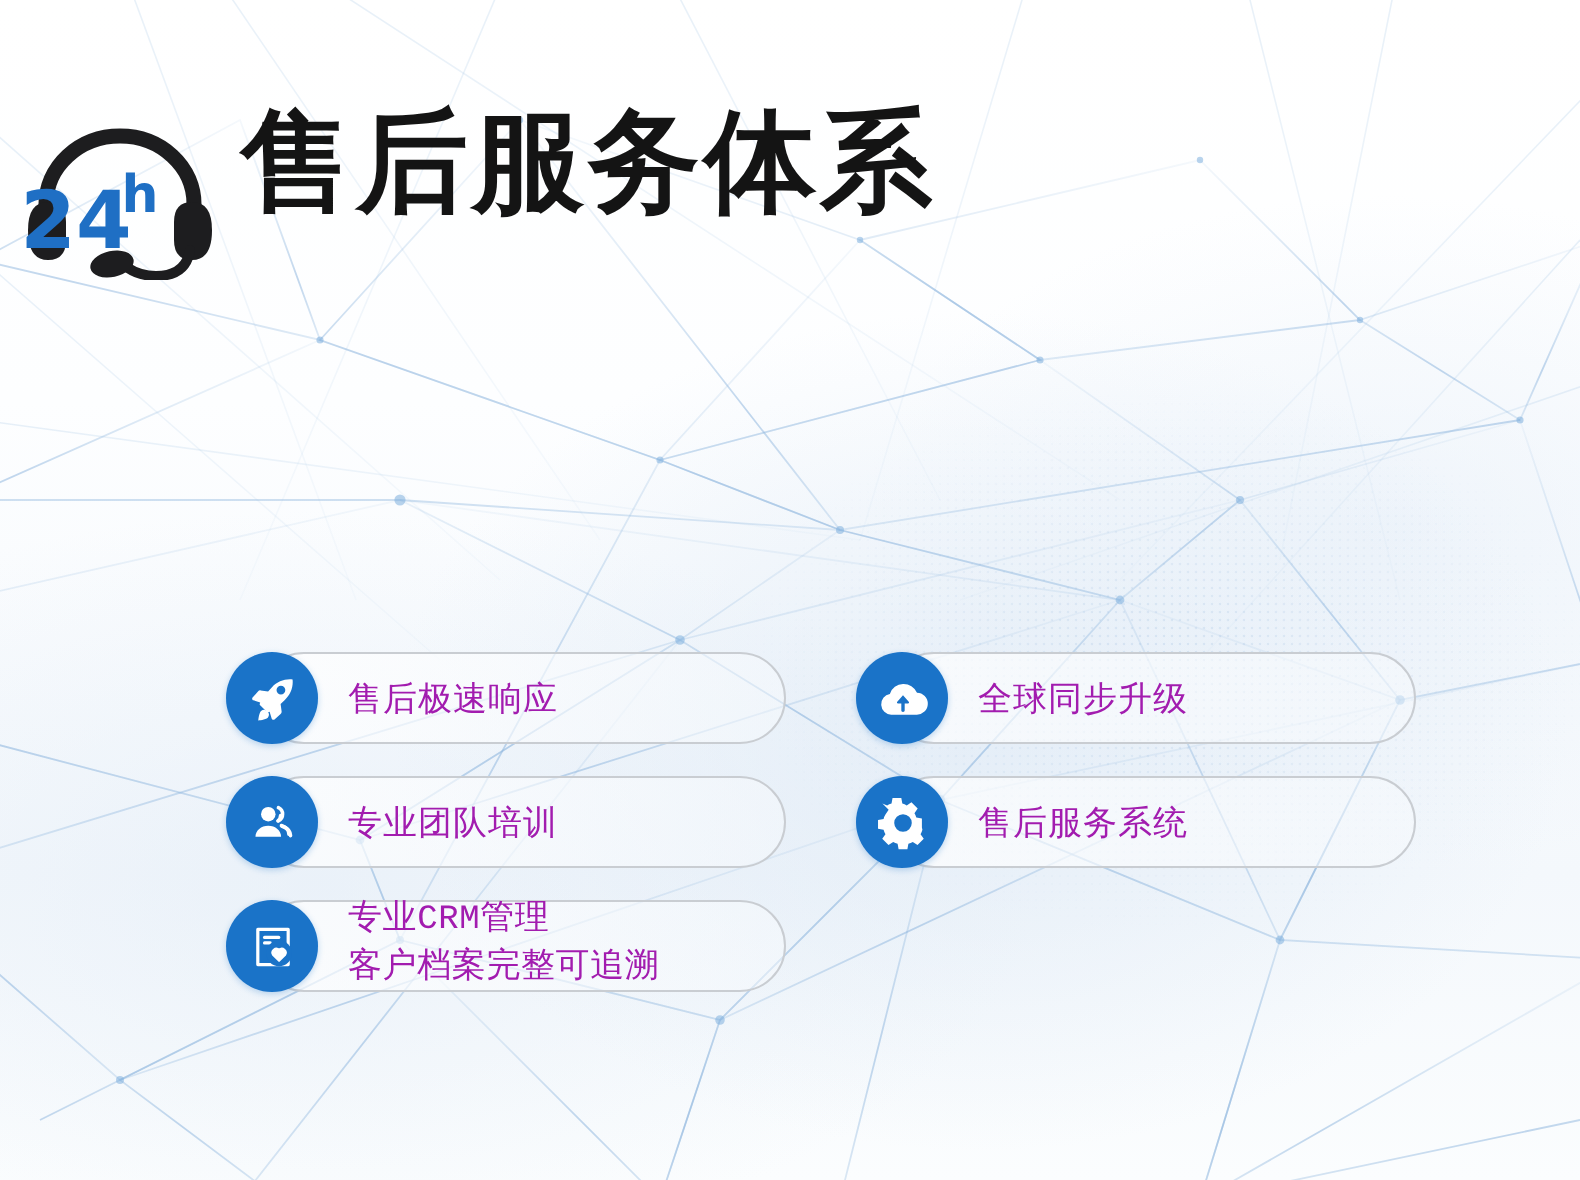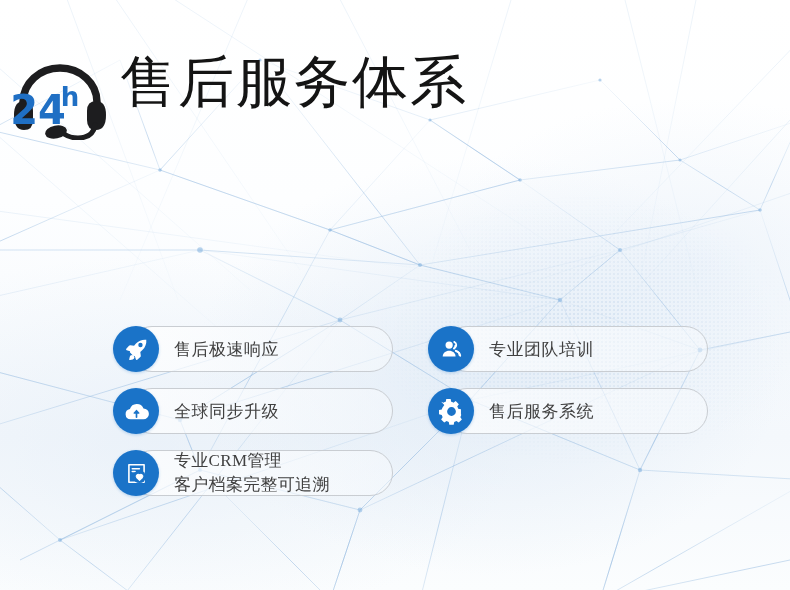--- a/index.html
+++ b/index.html
@@ -38,21 +38,21 @@
   
   #header {
     position: absolute; top: 0; left: 0; right: 0;
     display: flex; align-items: center;
   }
   #logo-24h { margin-top: 58px; width: 120px; height: 82px; display: block; }
   #page-title {
     margin-top: 24px;
     font-size: 56px;
     line-height: 1;
-    font-weight: 400;
+    font-weight: 700;
     color: #141414;
     letter-spacing: 2px;
     font-family: "DejaVu Sans", "Liberation Sans", sans-serif;
   }
 
   
   #features {
     position: absolute;
     left: 113px; top: 322px;
     width: 600px;
@@ -83,24 +83,24 @@
     border-radius: 50%;
     background: #1a73c8;
     display: flex; align-items: center; justify-content: center;
     box-shadow: 0 1px 3px rgba(26,115,200,0.28);
   }
   .icon-circle svg { width: 27px; height: 27px; display: block; }
   .feature-label {
     position: relative; z-index: 2;
     margin-left: 15px;
     font-size: 17px;
-    color: #404040;
+    color: #a21caf;
     letter-spacing: .5px;
     white-space: nowrap;
-    font-family: Liberation Serif, serif;
+    font-family: Liberation Mono, monospace;
   }
   .feature-label.two-line {
     font-size: 17px;
     line-height: 1.42;
     letter-spacing: .3px;
   }
   .feature-label .l2 { display: block; }
 </style>
 </head>
 <body>
@@ -228,41 +228,41 @@
           <path d="M8.9 23.1c-1.3 1.3-1.6 5.6-1.6 5.6s4.3-.3 5.6-1.6a2.85 2.85 0 0 0-4-4z"></path>
         </svg>
       </div>
       <div class="feature-label">售后极速响应</div>
     </div>
 
 
     <div class="feature">
       <div class="pill"></div>
       <div class="icon-circle">
+        <svg viewBox="0 0 32 32" fill="#ffffff">
+          <path d="M24.3 12.3A8.6 8.6 0 0 0 8.2 13 6.2 6.2 0 0 0 9 25.3h15.1a6.5 6.5 0 0 0 .2-13zM19 18.6h-2v4.1c0 .6-.4 1-1 1s-1-.4-1-1v-4.1h-2c-.5 0-.8-.6-.4-1l3-3.4c.2-.3.6-.3.8 0l3 3.4c.4.4.1 1-.4 1z" fill-rule="evenodd"></path>
+        </svg>
+      </div>
+      <div class="feature-label">全球同步升级</div>
+    </div>
+
+    <div class="feature">
+      <div class="pill"></div>
+      <div class="icon-circle">
         <svg viewBox="0 0 32 32" fill="none" stroke="#ffffff" stroke-width="2.1" stroke-linecap="round" stroke-linejoin="round">
           <path d="M20.5 11.5a4.2 4.2 0 0 1-1.6 3.3M21 17.5c2.6.8 4.4 2.6 4.4 5.1"></path>
           <circle cx="13.2" cy="10.8" r="4.3" fill="#ffffff" stroke="none"></circle>
           <path d="M5.6 24.2c0-3.8 3.4-6.6 7.6-6.6s7.6 2.8 7.6 6.6" fill="#ffffff" stroke="none"></path>
           <path d="M19.2 6.9a4.3 4.3 0 0 1 0 7.8"></path>
           <path d="M21.4 17.9c2.8.9 4.8 2.9 5 5.6"></path>
         </svg>
       </div>
       <div class="feature-label">专业团队培训</div>
     </div>
 
-    <div class="feature">
-      <div class="pill"></div>
-      <div class="icon-circle">
-        <svg viewBox="0 0 32 32" fill="#ffffff">
-          <path d="M24.3 12.3A8.6 8.6 0 0 0 8.2 13 6.2 6.2 0 0 0 9 25.3h15.1a6.5 6.5 0 0 0 .2-13zM19 18.6h-2v4.1c0 .6-.4 1-1 1s-1-.4-1-1v-4.1h-2c-.5 0-.8-.6-.4-1l3-3.4c.2-.3.6-.3.8 0l3 3.4c.4.4.1 1-.4 1z" fill-rule="evenodd"></path>
-        </svg>
-      </div>
-      <div class="feature-label">全球同步升级</div>
-    </div>
-
 
     <div class="feature">
       <div class="pill"></div>
       <div class="icon-circle">
         <svg viewBox="0 0 32 32" fill="#ffffff">
           <path d="M27.2 18.6v-5.2l-3.3-.6a8.3 8.3 0 0 0-1.1-2.6l1.9-2.8-3.7-3.7-2.8 1.9a8.3 8.3 0 0 0-2.6-1.1l-.6-3.3h-5.2l-.6 3.3a8.3 8.3 0 0 0-2.6 1.1L3.8 4.5 4.5 3.8l-.7.7 3.7 3.7-1.9 2.8a8.3 8.3 0 0 0-1.1 2.6l-3.3.6v5.2l3.3.6c.2.9.6 1.8 1.1 2.6l-1.9 2.8 3.7 3.7 2.8-1.9c.8.5 1.7.9 2.6 1.1l.6 3.3h5.2l.6-3.3c.9-.2 1.8-.6 2.6-1.1l2.8 1.9 3.7-3.7-1.9-2.8c.5-.8.9-1.7 1.1-2.6zM16 21.2a5.2 5.2 0 1 1 0-10.4 5.2 5.2 0 0 1 0 10.4z"></path>
         </svg>
       </div>
       <div class="feature-label">售后服务系统</div>
     </div>

